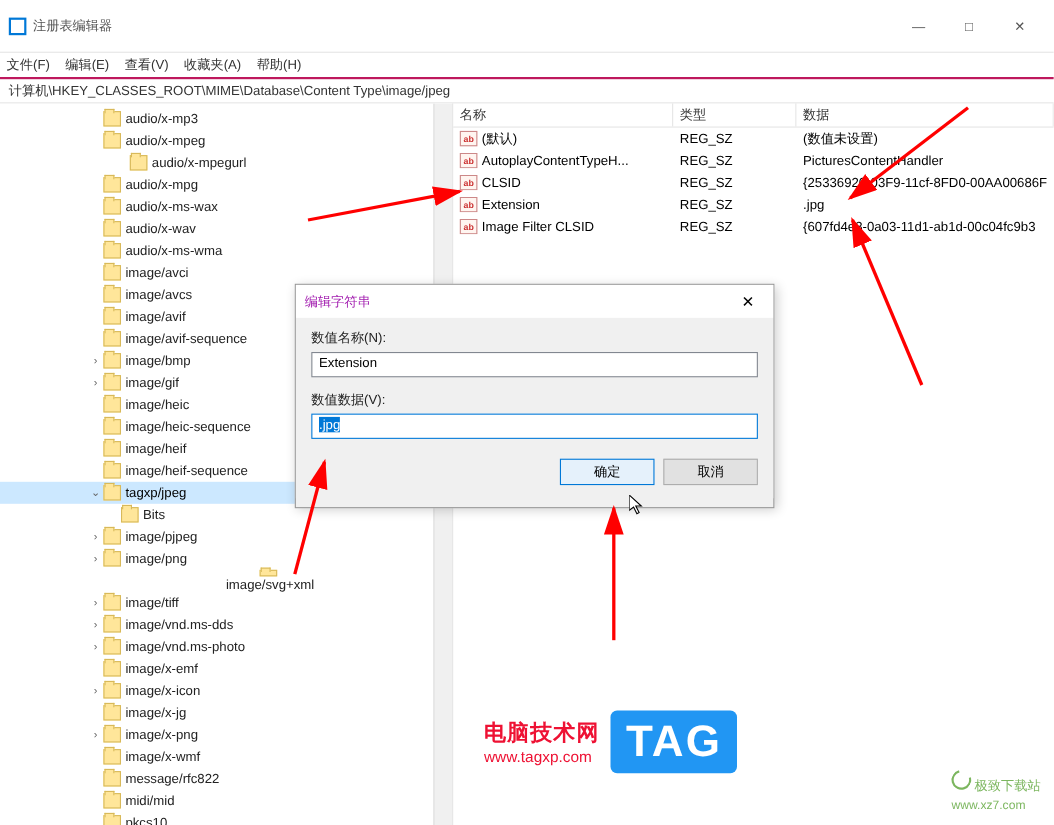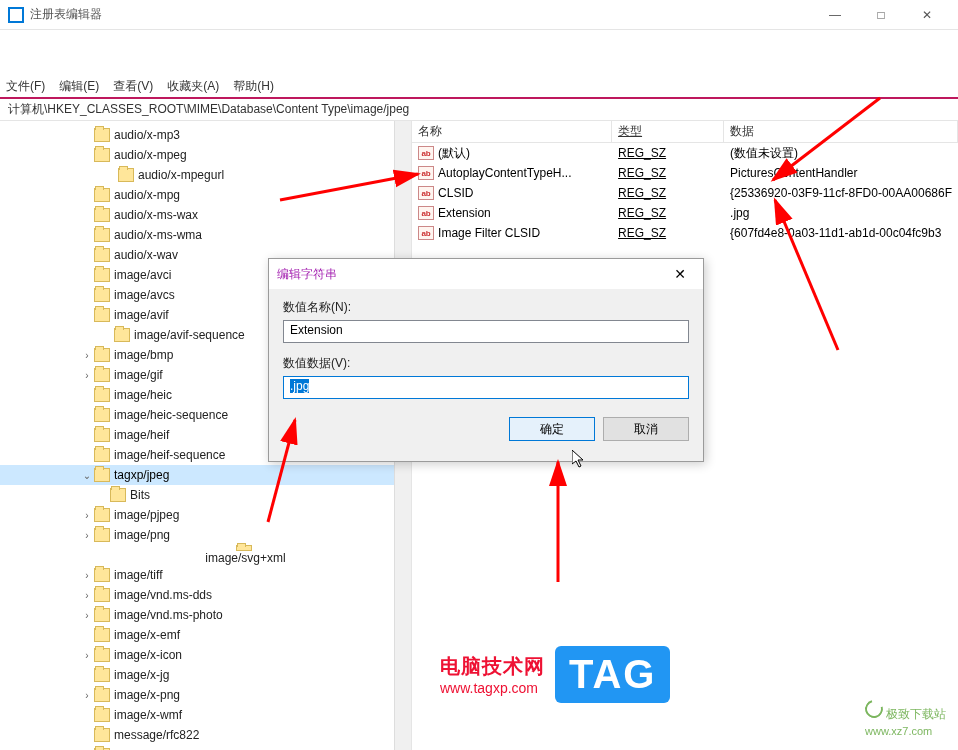--- a/index.html
+++ b/index.html
@@ -1,46 +1,46 @@
 <!DOCTYPE html>
 <html><head>
 <meta charset="utf-8">
 <style>
 * { box-sizing: border-box; margin: 0; padding: 0; font-family: "Microsoft YaHei", "Segoe UI", sans-serif; font-size: 12px; }
 body { background: #fff; width: 958px; height: 750px; overflow: hidden; position: relative; }
 
-.titlebar { height: 30px; display: flex; align-items: center; padding: 0 8px; background: #fff; border-bottom: 1px solid #e5e5e5; }
+.titlebar { height: 48px; display: flex; align-items: center; padding: 0 8px; background: #fff; border-bottom: 1px solid #e5e5e5; }
 .titlebar .app-icon { width: 16px; height: 16px; background: #0078d7; margin-right: 6px; display:inline-block; position:relative;}
 .titlebar .app-icon::after{content:"";position:absolute;inset:2px;background:#fff;}
 .titlebar .app-icon::before{content:"";position:absolute;inset:4px;background:#0078d7;}
 .titlebar .title { flex: 1; color: #555; }
 .titlebar .win-controls { display: flex; gap: 0; }
 .titlebar .win-btn { width: 46px; height: 30px; display: flex; align-items: center; justify-content: center; color: #555; cursor:pointer; }
 
-.menubar { height: 22px; display: flex; align-items: center; padding: 0 6px; gap: 14px; color: #333; margin-top: 45px; }
+.menubar { height: 22px; display: flex; align-items: center; padding: 0 6px; gap: 14px; color: #333; }
 .menubar span { cursor: default; }
 
 .addressbar { height: 24px; border-top: 2px solid #be185d; border-bottom: 1px solid #e5e5e5; display: flex; align-items: center; padding: 0 8px; color: #333; }
 
 .content { display: flex; height: calc(750px - 30px - 22px - 24px); }
 .tree-pane { width: 422px; border-right: 1px solid #e5e5e5; overflow: hidden; position: relative; }
 .tree { padding-top: 4px; }
 .tree-row { display: flex; align-items: center; height: 20px; white-space: nowrap; }
 .tree-row .expander { width: 14px; text-align: center; color: #666; cursor:pointer; font-size:10px;}
 .tree-row .folder-icon { width: 16px; height: 14px; background: #ffe69a; border:1px solid #d8b95a; margin-right: 4px; position:relative;}
 .tree-row .folder-icon::before{content:"";position:absolute;top:-3px;left:0;width:7px;height:3px;background:#ffe69a;border:1px solid #d8b95a;border-bottom:none;}
 .tree-row .label { color: #222; }
 .tree-row.selected { background: #cce8ff; }
 .tree-row.selected .label { color: #000; }
 
 .list-pane { flex: 1; position: relative; }
 .list-header { display: flex; height: 22px; border-bottom: 1px solid #e5e5e5; }
 .list-header .col { padding: 2px 6px; border-right: 1px solid #e5e5e5; color: #333; }
 .col-name { width: 200px; }
-.col-type { width: 112px; text-decoration: underline; }
+.col-type { width: 112px; }
 .col-data { flex: 1; }
 .list-body .row { display: flex; height: 20px; align-items: center; }
 .list-body .row .cell { padding: 0 6px; overflow: hidden; text-overflow: ellipsis; white-space: nowrap; }
 .list-body .row .reg-icon { width:16px; height:14px; margin-right:4px; display:inline-flex; align-items:center; justify-content:center; border:1px solid #c88; background:#fff5f0; color:#c33; font-size:8px; font-weight:bold;}
 .list-body .cell.col-name { display:flex; align-items:center; }
 
 .scrollbar-v { position:absolute; right:0; top:0; bottom:16px; width:17px; background:#f0f0f0; border-left:1px solid #ddd;}
 .scrollbar-v .thumb{ position:absolute; left:2px; right:2px; background:#c1c1c1; border-radius:2px;}
 .scrollbar-h { position:absolute; left:0; right:0; bottom:0; height:16px; background:#f0f0f0; border-top:1px solid #ddd;}
 .scrollbar-h .thumb{ position:absolute; top:2px; bottom:2px; background:#c1c1c1; border-radius:2px;}
@@ -121,43 +121,43 @@
           <span class="label">audio/x-mpg</span>
         </div>
         <div class="tree-row" style="padding-left: 80px;">
           <span class="expander"></span>
           <span class="folder-icon"></span>
           <span class="label">audio/x-ms-wax</span>
         </div>
         <div class="tree-row" style="padding-left: 80px;">
           <span class="expander"></span>
           <span class="folder-icon"></span>
+          <span class="label">audio/x-wav</span>
+        </div>
+        <div class="tree-row" style="padding-left: 80px;">
+          <span class="expander"></span>
+          <span class="folder-icon"></span>
           <span class="label">audio/x-ms-wma</span>
         </div>
         <div class="tree-row" style="padding-left: 80px;">
           <span class="expander"></span>
           <span class="folder-icon"></span>
-          <span class="label">audio/x-wav</span>
-        </div>
-        <div class="tree-row" style="padding-left: 80px;">
-          <span class="expander"></span>
-          <span class="folder-icon"></span>
           <span class="label">image/avci</span>
         </div>
         <div class="tree-row" style="padding-left: 80px;">
           <span class="expander"></span>
           <span class="folder-icon"></span>
           <span class="label">image/avcs</span>
         </div>
         <div class="tree-row" style="padding-left: 80px;">
           <span class="expander"></span>
           <span class="folder-icon"></span>
           <span class="label">image/avif</span>
         </div>
-        <div class="tree-row" style="padding-left: 100px; align-items: center;">
+        <div class="tree-row" style="padding-left: 80px; align-items: center;">
           <span class="expander"></span>
           <span class="folder-icon"></span>
           <span class="label">image/avif-sequence</span>
         </div>
         <div class="tree-row" style="padding-left: 80px;">
           <span class="expander">›</span>
           <span class="folder-icon"></span>
           <span class="label">image/bmp</span>
         </div>
         <div class="tree-row" style="padding-left: 80px;">

